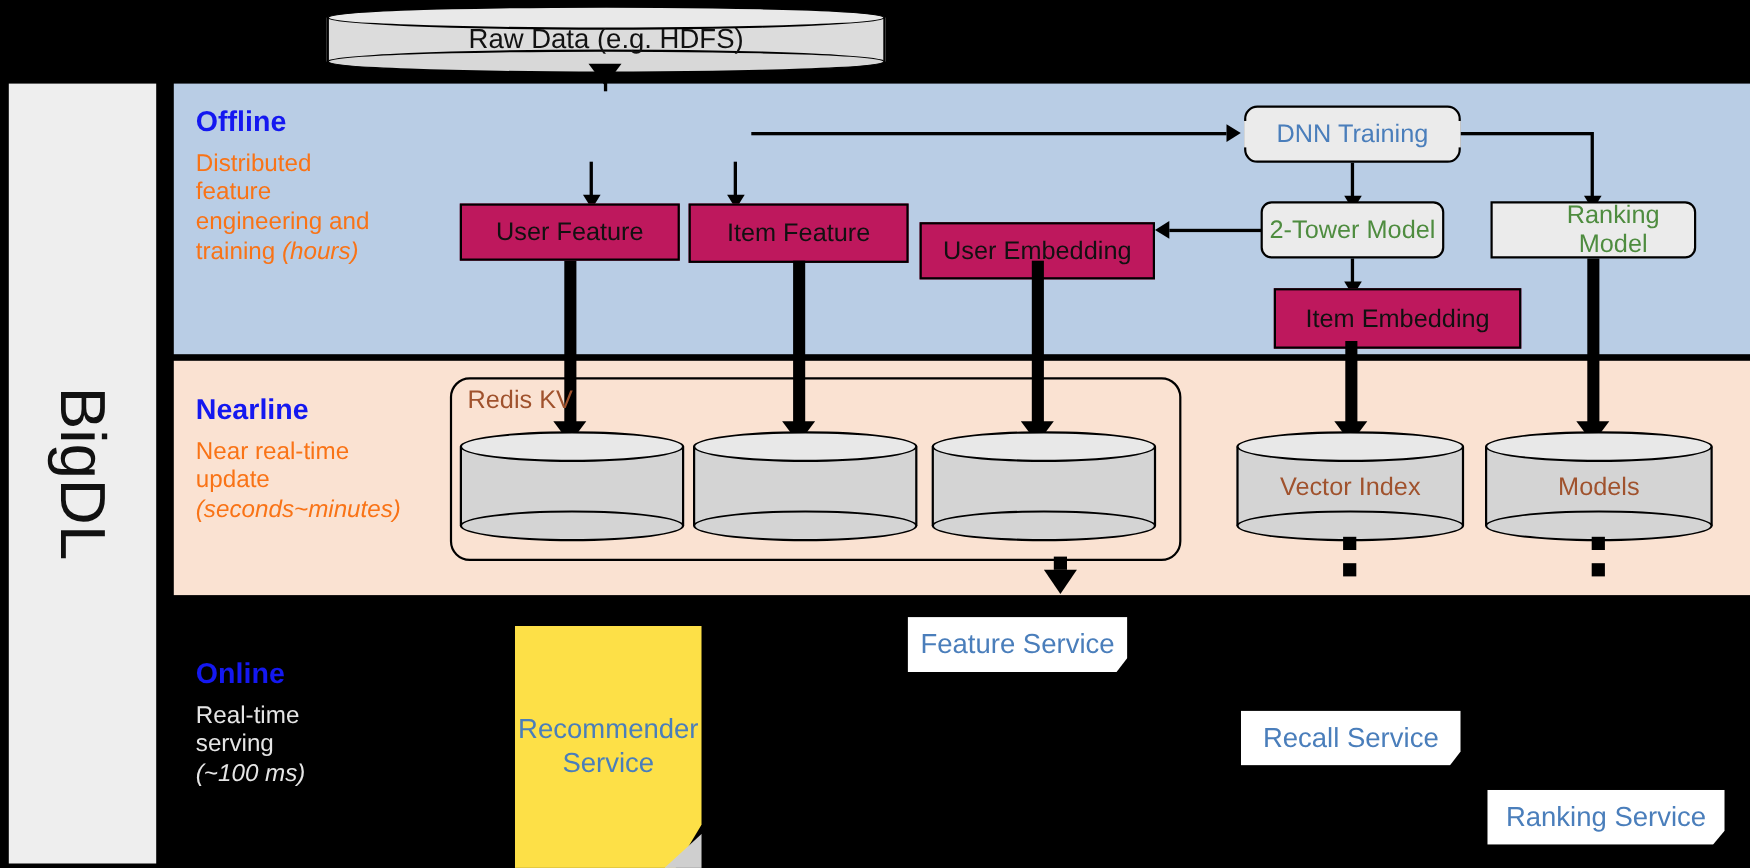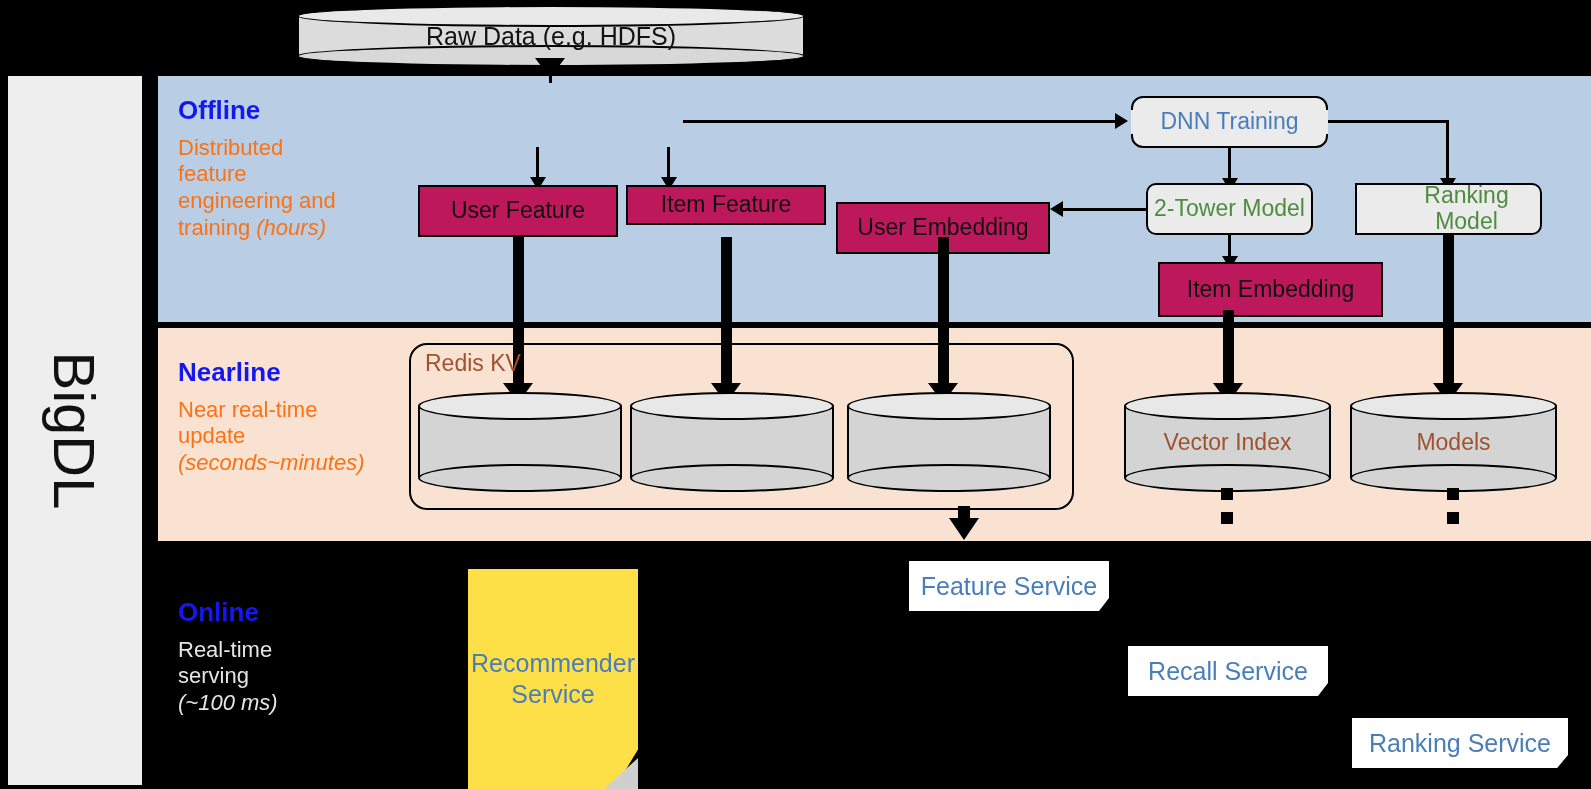--- a/index.html
+++ b/index.html
@@ -160,21 +160,21 @@
   <div class="ln vthin" style="left:1228px;top:148px;height:36px;"></div>
   <div class="arw-d" style="left:1222px;top:178px;"></div>
 
   <div class="ln hthin" style="left:1328px;top:120px;width:120px;"></div>
   <div class="ln vthin" style="left:1446px;top:120px;height:62px;"></div>
   <div class="arw-d" style="left:1440px;top:178px;"></div>
 
   <div class="node box-grey" style="left:418px;top:185px;width:200px;height:52px;">
     <span>User Feature</span>
   </div>
-  <div class="node box-grey" style="left:626px;top:185px;width:200px;height:40px;">
+  <div class="node box-grey" style="left:626px;top:185px;width:200px;height:54px;">
     <span>Item Feature</span>
   </div>
   <div class="node box-grey" style="left:836px;top:202px;width:214px;height:52px;">
     <span>User Embedding</span>
   </div>
 
   <div class="node box-light rnd" style="left:1146px;top:183px;width:167px;height:52px;">
     <span class="green-txt">2-Tower Model</span>
   </div>
   <div class="node box-light rnd-tr" style="left:1355px;top:183px;width:187px;height:52px;padding-left:36px;">
@@ -265,21 +265,21 @@
 
   <div class="doc" style="left:468px;top:569px;width:170px;height:220px;">
     <div class="t">
       <div>Recommender</div>
       <div>Service</div>
     </div>
   </div>
   <div class="fold" style="left:604px;top:758px;width:34px;height:31px;
        clip-path:polygon(0 100%,100% 0,100% 100%);"></div>
 
-  <div class="doc-sm" style="left:909px;top:561px;width:200px;height:50px;">
+  <div class="doc-sm" style="left:825px;top:561px;width:200px;height:50px;">
     <span class="t">Feature Service</span>
   </div>
 
   <div class="doc-sm" style="left:1352px;top:718px;width:216px;height:50px;">
     <span class="t">Ranking Service</span>
   </div>
 
   <div class="doc-sm" style="left:1128px;top:646px;width:200px;height:50px;">
     <span class="t">Recall Service</span>
   </div>

